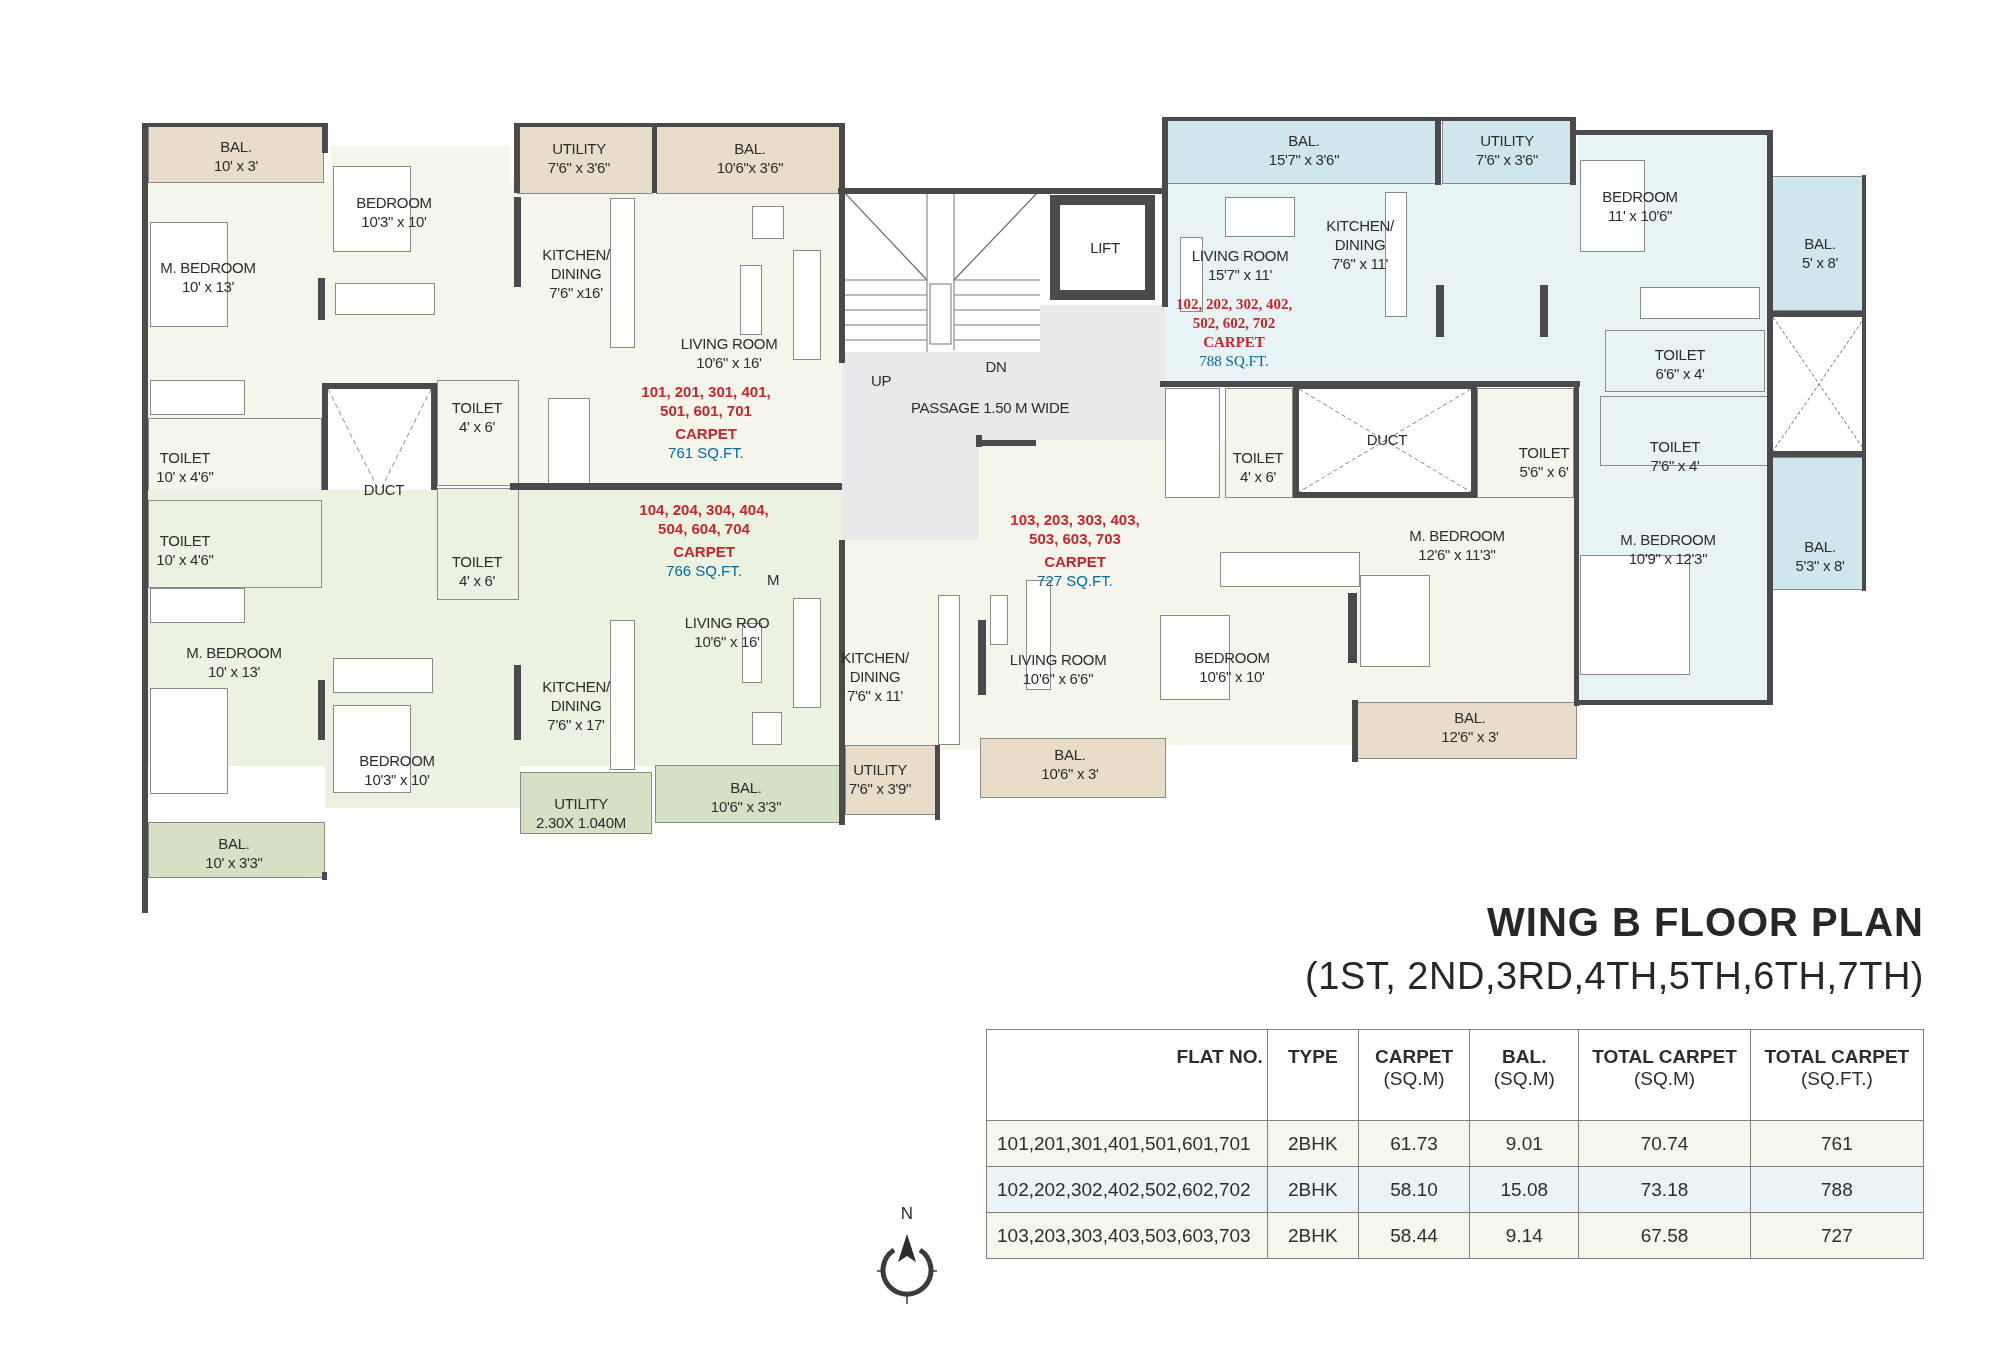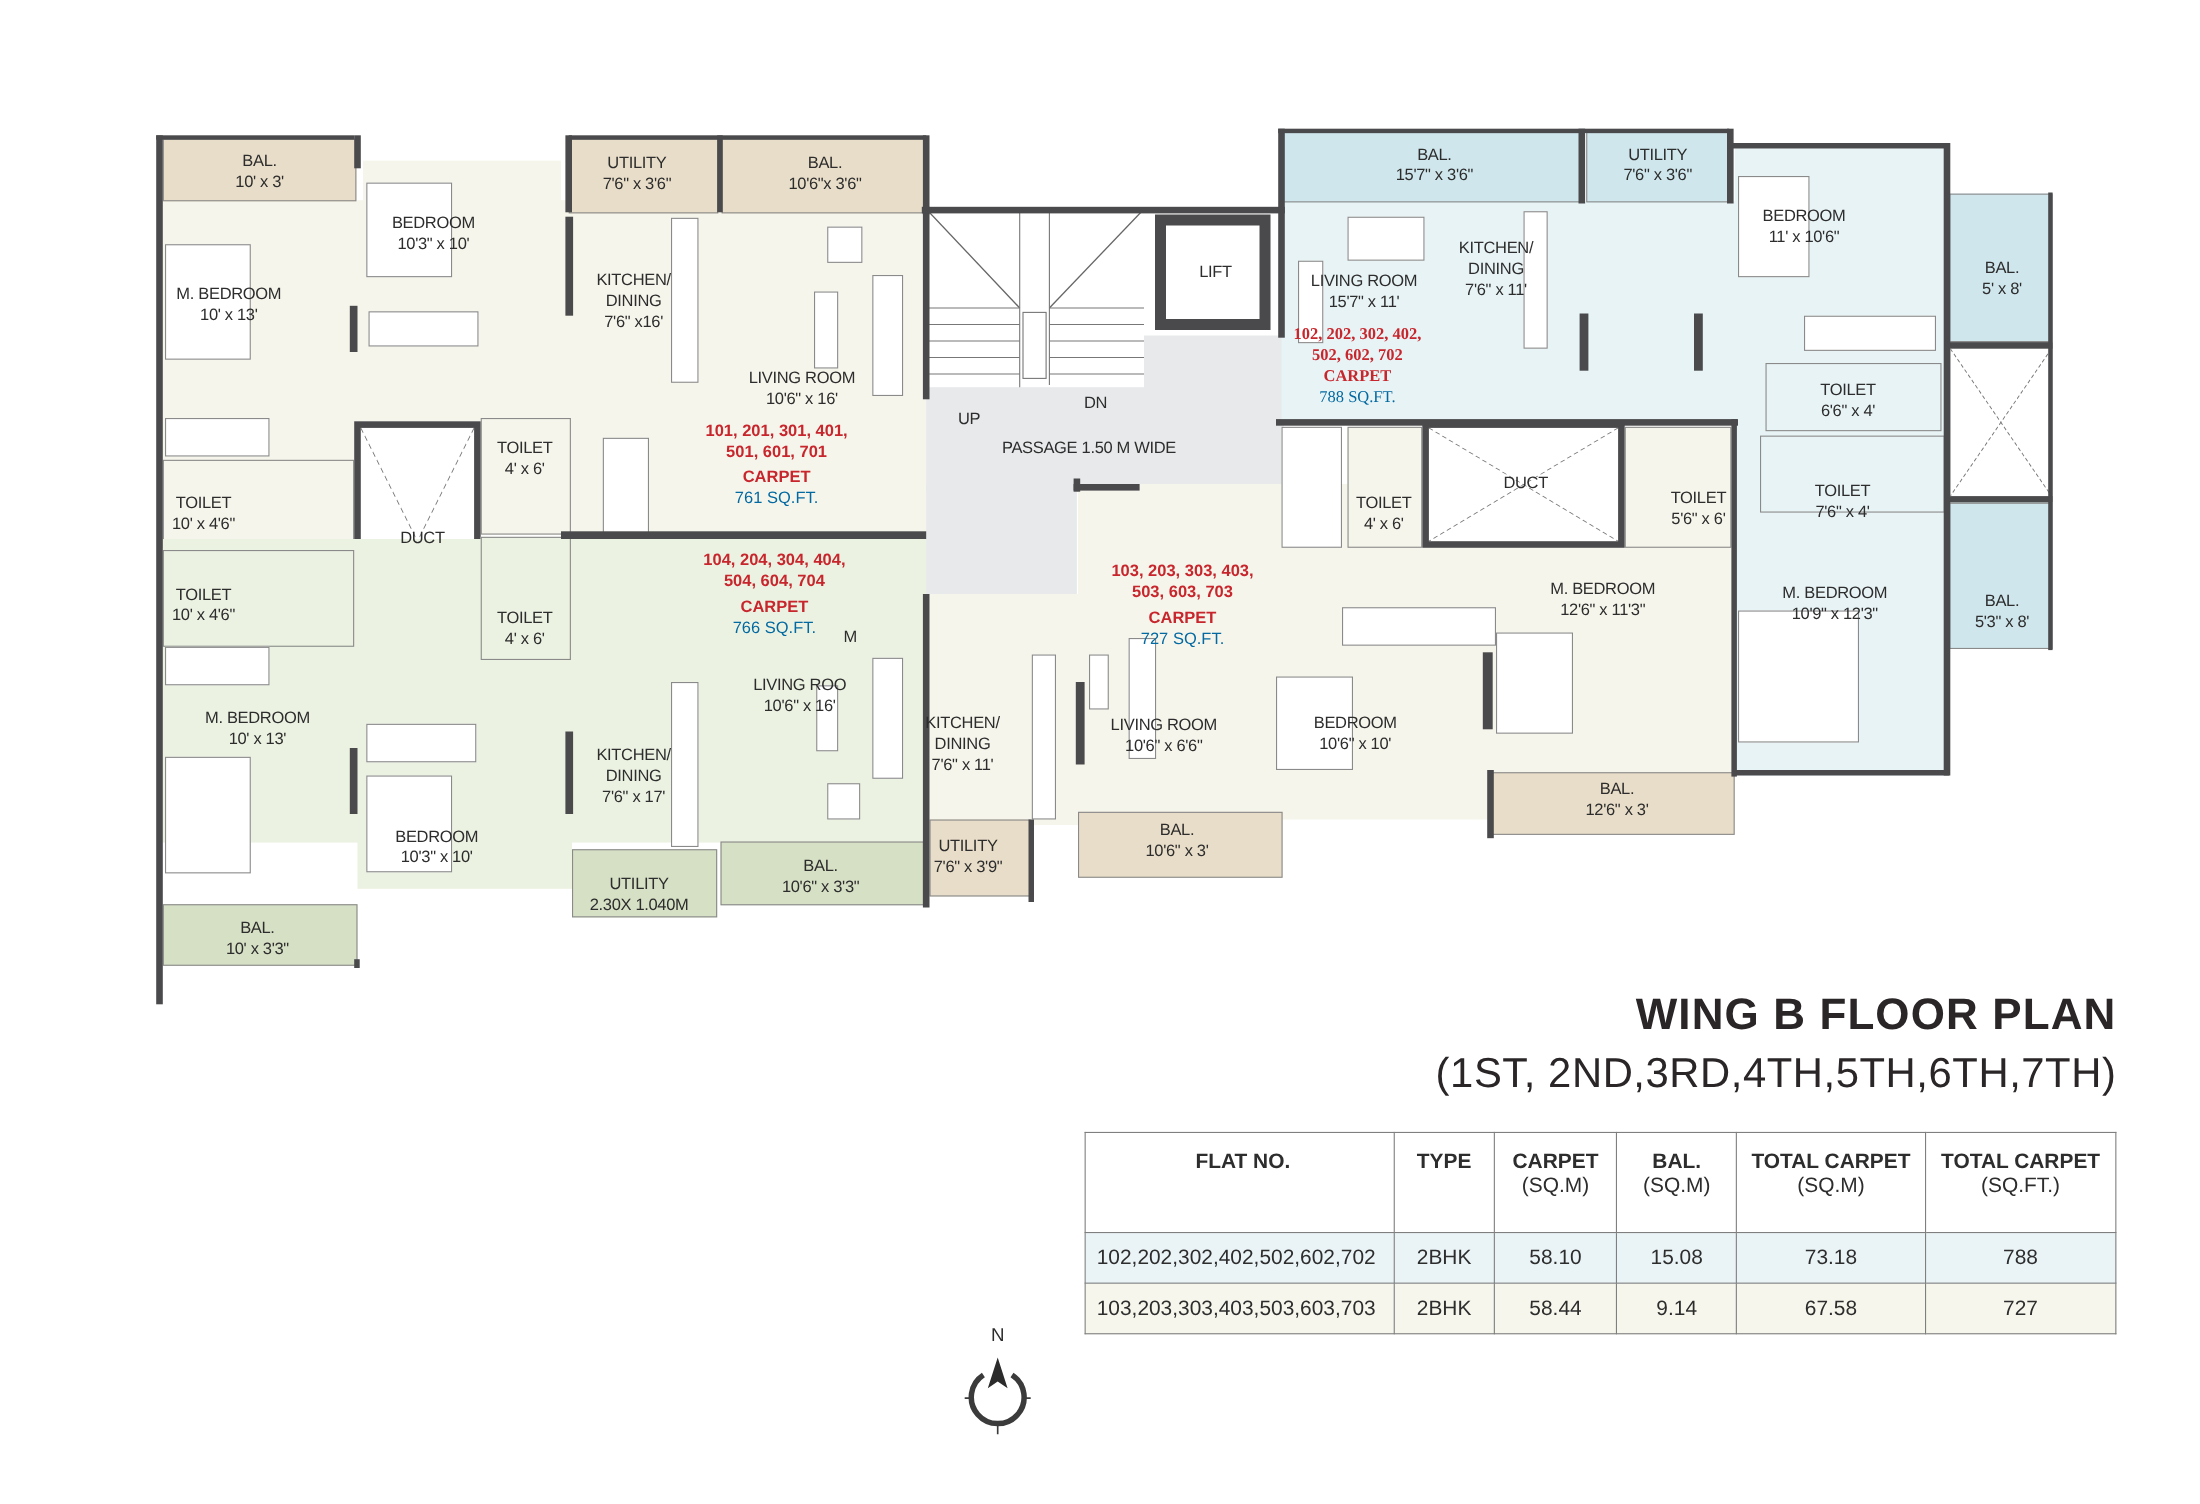--- a/index.html
+++ b/index.html
@@ -23,21 +23,21 @@
   .flat .sq{color:#0369a1;display:block;}
   .duct{position:absolute;background:#fff;box-sizing:border-box;}
   .duct svg{position:absolute;left:0;top:0;width:100%;height:100%;}
   .furn{position:absolute;background:#fff;border:1.5px solid #8a8a8a;box-sizing:border-box;}
   .title1{position:absolute;right:76px;top:900px;font-size:40px;font-weight:bold;color:#2a2627;letter-spacing:1px;}
   .title2{position:absolute;right:76px;top:955px;font-size:38px;color:#2a2627;letter-spacing:0.5px;}
   table.area{position:absolute;left:986px;top:1029px;width:938px;border-collapse:collapse;font-size:19px;color:#2d2d2d;}
   table.area th,table.area td{border:1.5px solid #7f7f7f;text-align:center;padding:0 4px;}
   table.area th{height:74px;vertical-align:top;padding-top:16px;font-weight:bold;background:#fff;font-size:19px;}
   table.area th .sub{display:block;font-weight:normal;}
-  table.area th.flatno{text-align:center;padding-left:10px;}
+  table.area th.flatno{text-align:right;padding-left:10px;}
   table.area td{height:45px;}
   table.area td.fno{text-align:left;padding-left:10px;}
   .compass{position:absolute;left:872px;top:1204px;width:70px;height:100px;}
 </style>
 </head>
 <body>
 
 <div class="abs" style="left:0;top:0;width:2000px;height:930px;">
 
   <div class="abs c-cream" style="left:148px;top:182px;width:695px;height:304px;"></div>
@@ -398,20 +398,28 @@
     <tr>
       <th class="flatno" style="width:268px;"><span>FLAT NO.</span></th>
       <th style="width:88px;"><span>TYPE</span></th>
       <th style="width:107px;"><span>CARPET</span><span class="sub">(SQ.M)</span></th>
       <th style="width:107px;"><span>BAL.</span><span class="sub">(SQ.M)</span></th>
       <th style="width:178px;"><span>TOTAL CARPET</span><span class="sub">(SQ.M)</span></th>
       <th style="width:180px;"><span>TOTAL CARPET</span><span class="sub">(SQ.FT.)</span></th>
     </tr>
   </thead>
   <tbody>
+    <tr style="background:#f6f6ec;">
+      <td class="fno">101,201,301,401,501,601,701</td>
+      <td>2BHK</td>
+      <td>61.73</td>
+      <td>9.01</td>
+      <td>70.74</td>
+      <td>761</td>
+    </tr>
     <tr style="background:#eaf4f7;">
       <td class="fno">102,202,302,402,502,602,702</td>
       <td>2BHK</td>
       <td>58.10</td>
       <td>15.08</td>
       <td>73.18</td>
       <td>788</td>
     </tr>
     <tr style="background:#f6f6ec;">
       <td class="fno">103,203,303,403,503,603,703</td>

